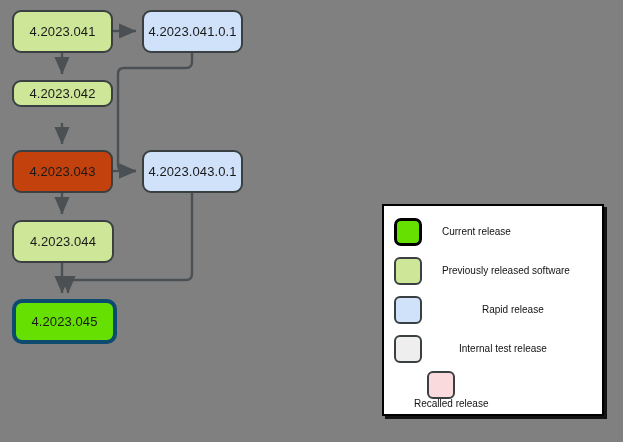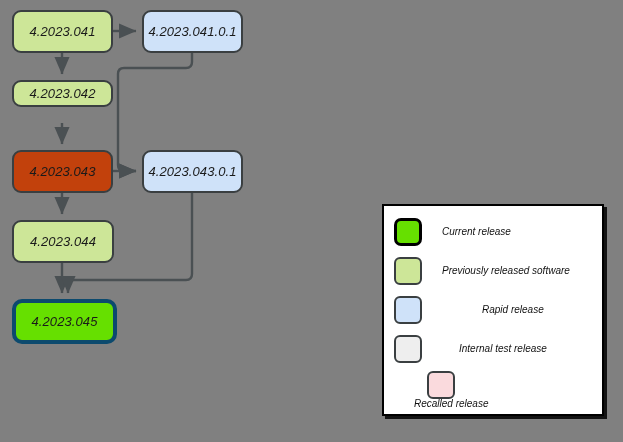--- a/index.html
+++ b/index.html
@@ -14,21 +14,20 @@
     font-family: "Liberation Sans", sans-serif;
     overflow: hidden;
     position: relative;
   }
   #canvas {
     position: absolute;
     left: 0;
     top: 0;
     width: 623px;
     height: 442px;
-    font-style: italic;
   }
   
   #edges {
     position: absolute;
     left: 0; top: 0;
     width: 623px;
     height: 442px;
     pointer-events: none;
   }
   

